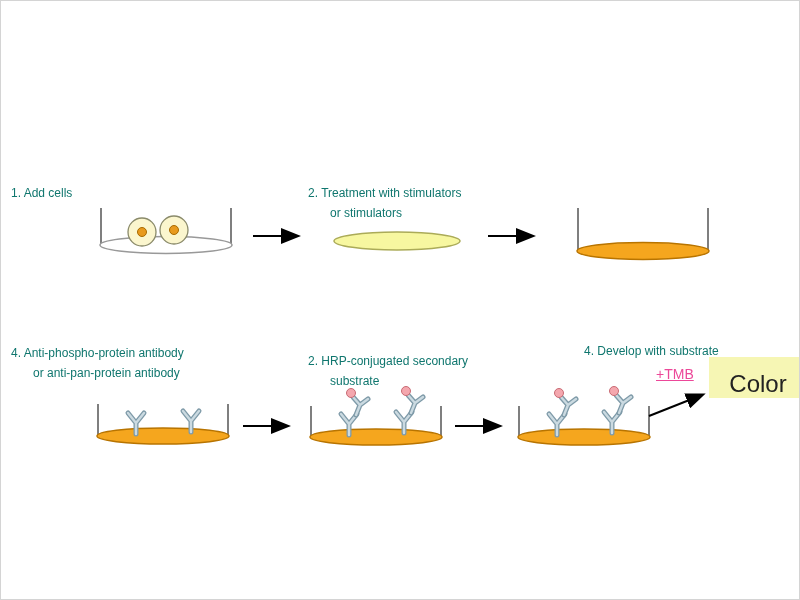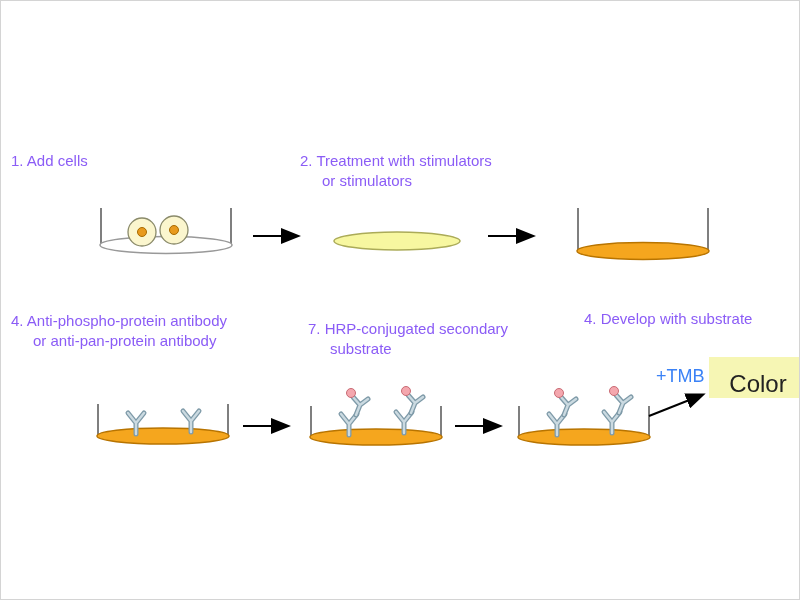--- a/index.html
+++ b/index.html
@@ -2,24 +2,24 @@
 <html><head>
 <meta charset="utf-8">
 <style>
   * { margin:0; padding:0; box-sizing:border-box; }
   html,body { background:#ffffff; }
   body { font-family:"Liberation Sans", sans-serif; }
   .canvas {
     position:relative; width:800px; height:600px;
     background:#ffffff; border:1px solid #d4d4d4; overflow:hidden;
   }
-  .label { position:absolute; font-size:15px; color:#8b5cf6; line-height:20px; white-space:nowrap; }
+  .label { position:absolute; font-size:12px; color:#0f766e; line-height:20px; white-space:nowrap;margin-top:32px; }
   .indent { margin-left:22px; }
   .svg-abs { position:absolute; }
-  .tmb-label { position:absolute; font-size:18px; color:#3b82f6; }
+  .tmb-label { position:absolute; font-size:14px; color:#ec4899;text-decoration:underline; }
   .color-box {
     position:absolute; left:708px; top:356px; width:98px; height:41px;
     background:#F6F6B4; display:flex; align-items:flex-end; justify-content:center;
     font-size:24px; color:#222222;
   }
 </style>
 </head>
 <body>
 
 <div class="canvas">
@@ -39,21 +39,21 @@
         <path d="M7,-20 L11,-30 M11,-30 L4,-38 M11,-30 L19,-36" stroke="#CBDAE1" stroke-width="2.4" stroke-linecap="round" fill="none"></path>
         <circle cx="2" cy="-42" r="4.5" fill="#F4A7AE" stroke="#C96A74" stroke-width="1"></circle>
       </g>
     </defs>
   </svg>
 
   <div class="label" style="left:10px; top:150px">
     <div>1. Add cells</div>
   </div>
 
-  <div class="label" style="left:299px; top:150px">
+  <div class="label" style="left:307px; top:150px">
     <div>2. Treatment with stimulators</div>
     <div class="indent">or stimulators</div>
   </div>
 
 
   <svg class="svg-abs" style="left:93px; top:203px" width="144" height="56">
     <line x1="7" y1="4" x2="7" y2="40" stroke="#555555" stroke-width="1.5"></line>
     <line x1="137" y1="4" x2="137" y2="40" stroke="#555555" stroke-width="1.5"></line>
     <ellipse cx="72" cy="41" rx="66" ry="8.5" fill="#ffffff" stroke="#999999" stroke-width="1.5"></ellipse>
     <circle cx="48" cy="28" r="14" fill="#FBF6CE" stroke="#8a8a6a" stroke-width="1.3"></circle>
@@ -79,21 +79,21 @@
     <line x1="137" y1="4" x2="137" y2="46" stroke="#555555" stroke-width="1.5"></line>
     <ellipse cx="72" cy="47" rx="66" ry="8.5" fill="#F5A61E" stroke="#B87400" stroke-width="1.5"></ellipse>
   </svg>
 
   <div class="label" style="left:10px; top:310px">
     <div>4. Anti-phospho-protein antibody</div>
     <div class="indent">or anti-pan-protein antibody</div>
   </div>
 
   <div class="label" style="left:307px; top:318px">
-    <div>7. HRP-conjugated secondary</div>
+    <div>2. HRP-conjugated secondary</div>
     <div class="indent">substrate</div>
   </div>
 
   <div class="label" style="left:583px; top:308px">
     <div>4. Develop with substrate</div>
   </div>
 
   <svg class="svg-abs" style="left:90px; top:393px" width="144" height="54">
     <line x1="7" y1="10" x2="7" y2="42" stroke="#555555" stroke-width="1.5"></line>
     <line x1="137" y1="10" x2="137" y2="42" stroke="#555555" stroke-width="1.5"></line>

